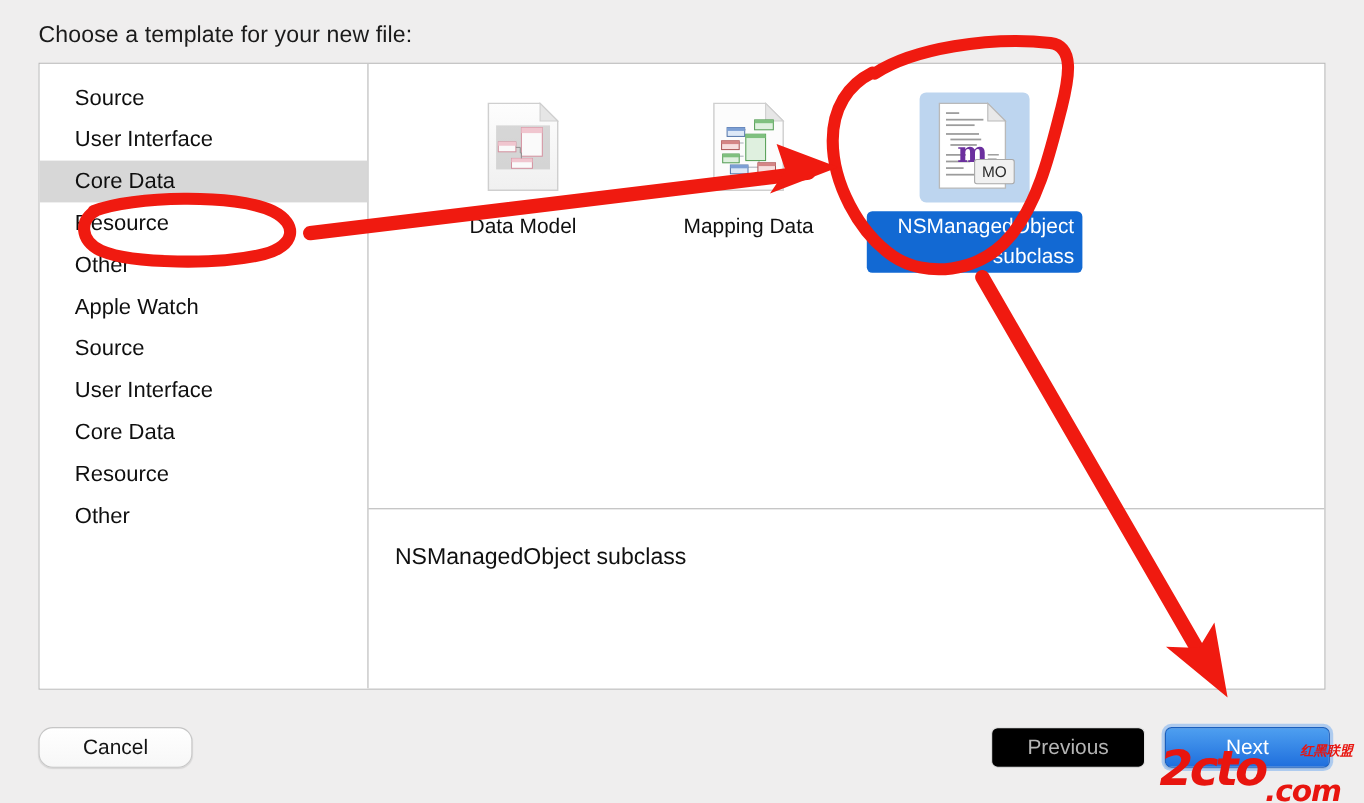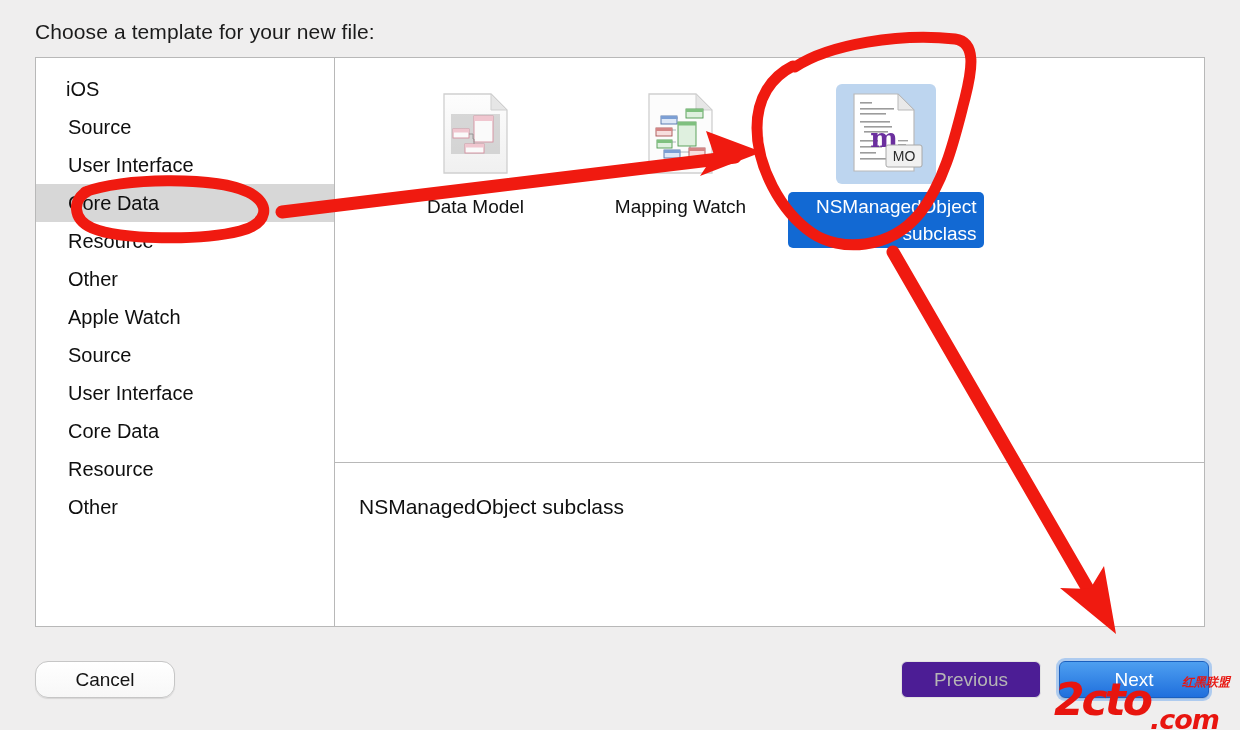--- a/index.html
+++ b/index.html
@@ -139,21 +139,21 @@
     background: linear-gradient(#ffffff,#f7f7f7);
     color: #141414;
     box-shadow: 0 1px 1px rgba(0,0,0,0.10);
     cursor: default;
     user-select: none;
   }
   #btn-cancel { left: 35px; top: 661px; width: 140px; height: 37px; border-radius: 13px; }
   #btn-previous {
     left: 901px; top: 661px; width: 140px; height: 37px;
     color: #b5b5b5;
-    background: #4c1d95;
+    background: #000000;
     border-color: #e2e2e2;
     box-shadow: none;
   }
   #btn-next {
     left: 1059px; top: 661px; width: 150px; height: 37px;
     background: linear-gradient(#4e9ff0,#1f6fdd);
     border: 1px solid #1a5fbe;
     color: #ffffff;
     box-shadow: 0 0 0 3px rgba(120,175,240,0.55), 0 1px 1px rgba(0,0,0,0.2);
   }
@@ -203,21 +203,20 @@
 <body>
 
 <div id="root">
 
   <div class="dialog-title">Choose a template for your new file:</div>
 
   <div class="panel">
 
     <div class="sidebar">
 
-      <div class="side-group">iOS</div>
       <div class="side-item">Source</div>
       <div class="side-item">User Interface</div>
       <div class="side-item selected">Core Data</div>
       <div class="side-item">Resource</div>
       <div class="side-item">Other</div>
       <div class="side-item">Apple Watch</div>
 
       <div class="side-item">Source</div>
       <div class="side-item">User Interface</div>
       <div class="side-item">Core Data</div>
@@ -277,21 +276,21 @@
                 <rect x="10" y="36" width="16" height="8" fill="#f7dede" stroke="#a85252" stroke-width="0.9"></rect>
                 <rect x="10" y="36" width="16" height="3" fill="#d48585"></rect>
                 <rect x="11" y="48" width="15" height="8" fill="#dff0df" stroke="#4f9a4f" stroke-width="0.9"></rect>
                 <rect x="11" y="48" width="15" height="3" fill="#7fc07f"></rect>
                 <rect x="18" y="58" width="16" height="8" fill="#dde8f7" stroke="#4f72a8" stroke-width="0.9"></rect>
                 <rect x="18" y="58" width="16" height="3" fill="#7c9fd4"></rect>
                 <rect x="43" y="56" width="16" height="9" fill="#f7dede" stroke="#a85252" stroke-width="0.9"></rect>
                 <rect x="43" y="56" width="16" height="3" fill="#d48585"></rect>
               </svg>
             </div>
-            <div class="tile-label">Mapping Watch</div>
+            <div class="tile-label">Mapping Data</div>
           </div>
 
           <div class="tile selected">
             <div class="tile-icon-wrap">
               <svg width="76" height="86" viewBox="0 0 76 86">
                 <path d="M6 3 H50 L66 19 V80 H6 Z" fill="#ffffff" stroke="#b9b9b9" stroke-width="1.2"></path>
                 <path d="M50 3 L66 19 H50 Z" fill="#e9e9e9" stroke="#b9b9b9" stroke-width="1"></path>
                 <g fill="#9c9c9c">
                   <rect x="12" y="11" width="12" height="1.6"></rect>
                   <rect x="12" y="17" width="34" height="1.6"></rect>

